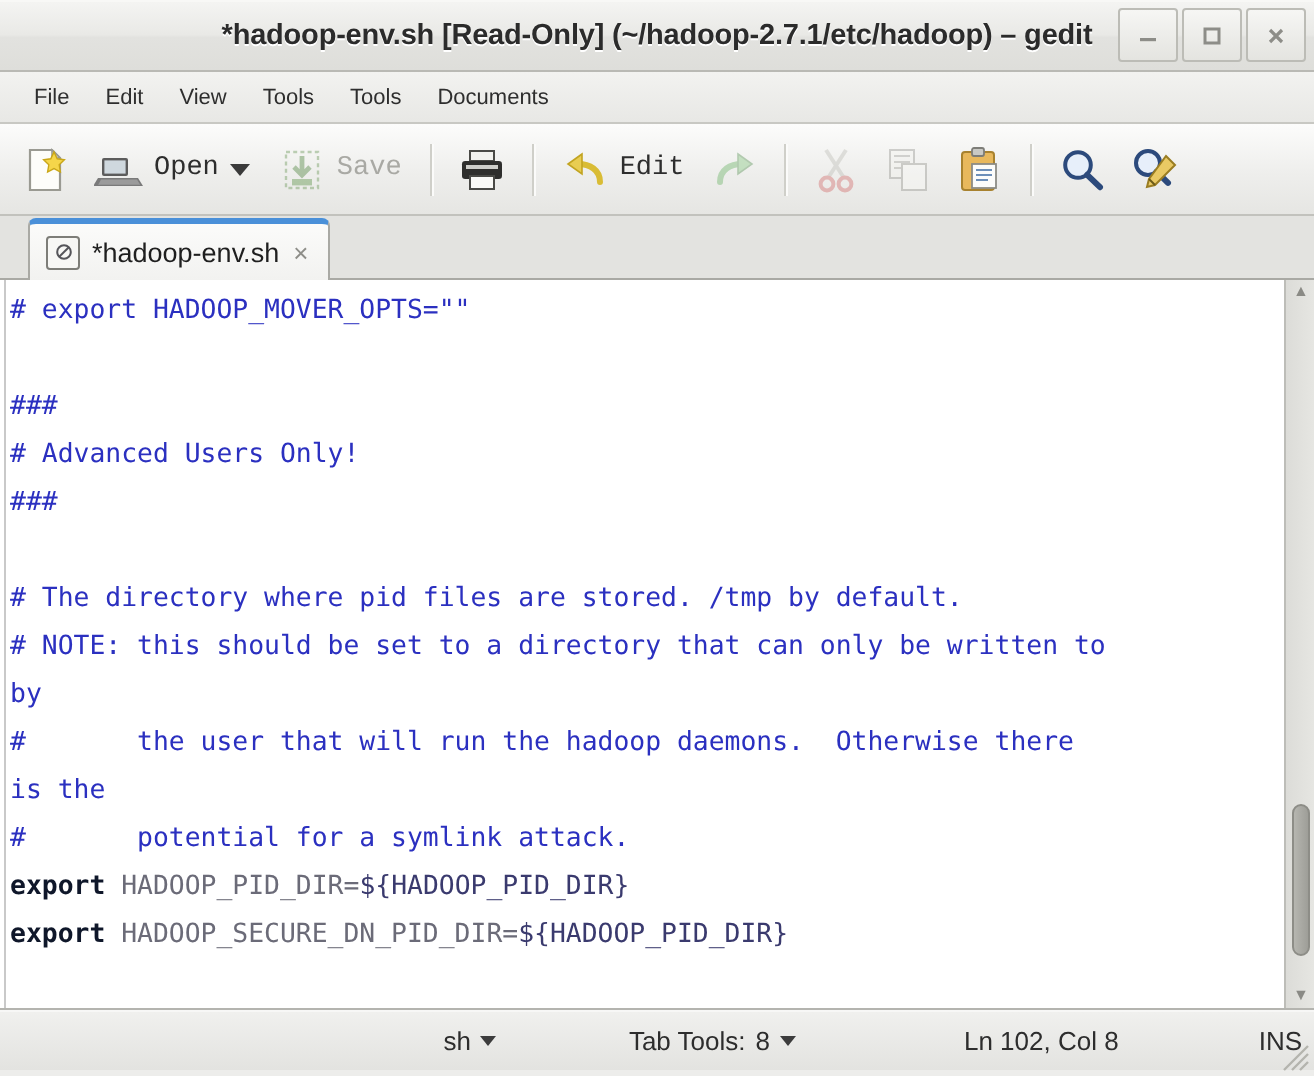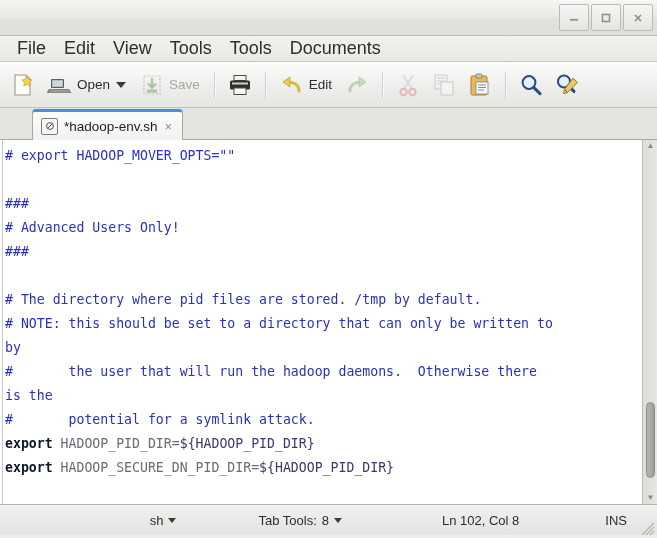--- a/index.html
+++ b/index.html
@@ -69,37 +69,38 @@
   .menubar {
     height: 26px;
     background: linear-gradient(to bottom, #f2f2f0, #e8e8e5);
     border-bottom: 1px solid #c8c8c3;
     display: flex;
     align-items: center;
     padding-left: 8px;
     box-sizing: border-box;
   }
   .menu-item {
-    font-size: 18px;
+    font-size: 11px;
     color: #2e2e2e;
     padding: 2px 9px;
     white-space: nowrap;
     border-radius: 2px;
   }
 
   
   .toolbar {
     height: 46px;
     background: linear-gradient(to bottom, #fcfcfb 0%, #eeeeec 55%, #e6e6e3 100%);
     border-bottom: 1px solid #c2c2bd;
     display: flex;
     align-items: center;
     padding: 0 6px;
     box-sizing: border-box;
     gap: 2px;
+    font-family: Liberation Mono, monospace;
   }
   .tb-btn {
     height: 38px;
     min-width: 34px;
     display: flex;
     align-items: center;
     justify-content: center;
     gap: 4px;
     padding: 0 4px;
     border-radius: 3px;
@@ -128,21 +129,21 @@
   }
   .dim { opacity: 0.38; }
 
   
   .tabbar {
     height: 32px;
     background: #e3e3e0;
     border-bottom: 1px solid #a9a9a4;
     display: flex;
     align-items: flex-end;
-    padding-left: 32px;
+    padding-left: 14px;
     box-sizing: border-box;
     position: relative;
   }
   .tab {
     height: 31px;
     display: flex;
     align-items: center;
     gap: 6px;
     padding: 0 9px 0 8px;
     background: linear-gradient(to bottom, #fbfbfa, #f2f2f0);
@@ -226,24 +227,23 @@
     color:#8a8a85; font-size:8px; text-align:center; line-height:8px;
   }
 
   
   .statusbar {
     height: 30px;
     background: linear-gradient(to bottom, #f0f0ee, #e3e3e0);
     display: flex;
     align-items: center;
     justify-content: flex-end;
-    padding-right: 30px;
+    padding-right: 6px;
     box-sizing: border-box;
     border-top: 1px solid #f7f7f6;
-    gap: 16px;
   }
   .status-item {
     font-size: 13px;
     color: #2d2d2d;
     display: flex;
     align-items: center;
     gap: 5px;
     white-space: nowrap;
   }
   .sb-caret {
@@ -261,20 +261,21 @@
     right: 2px; bottom: 2px;
     width: 14px; height: 14px;
   }
 </style>
 </head>
 <body>
 
 <div id="window">
 
   <div class="titlebar">
+    <div class="title-text">*hadoop-env.sh [Read-Only] (~/hadoop-2.7.1/etc/hadoop) – gedit</div>
     <div class="winbuttons">
       <div class="winbtn">
         <svg class="wicon" width="12" height="12" viewBox="0 0 12 12">
           <rect x="2" y="7" width="8" height="1.6" fill="#8d8d88"></rect>
         </svg>
       </div>
       <div class="winbtn">
         <svg class="wicon" width="12" height="12" viewBox="0 0 12 12">
           <rect x="2.5" y="2.5" width="7" height="7" fill="none" stroke="#8d8d88" stroke-width="1.5"></rect>
         </svg>

